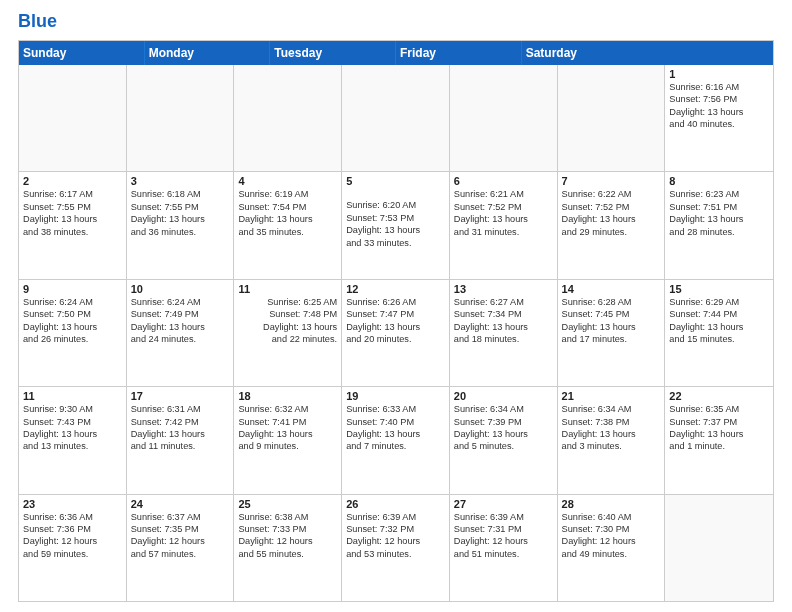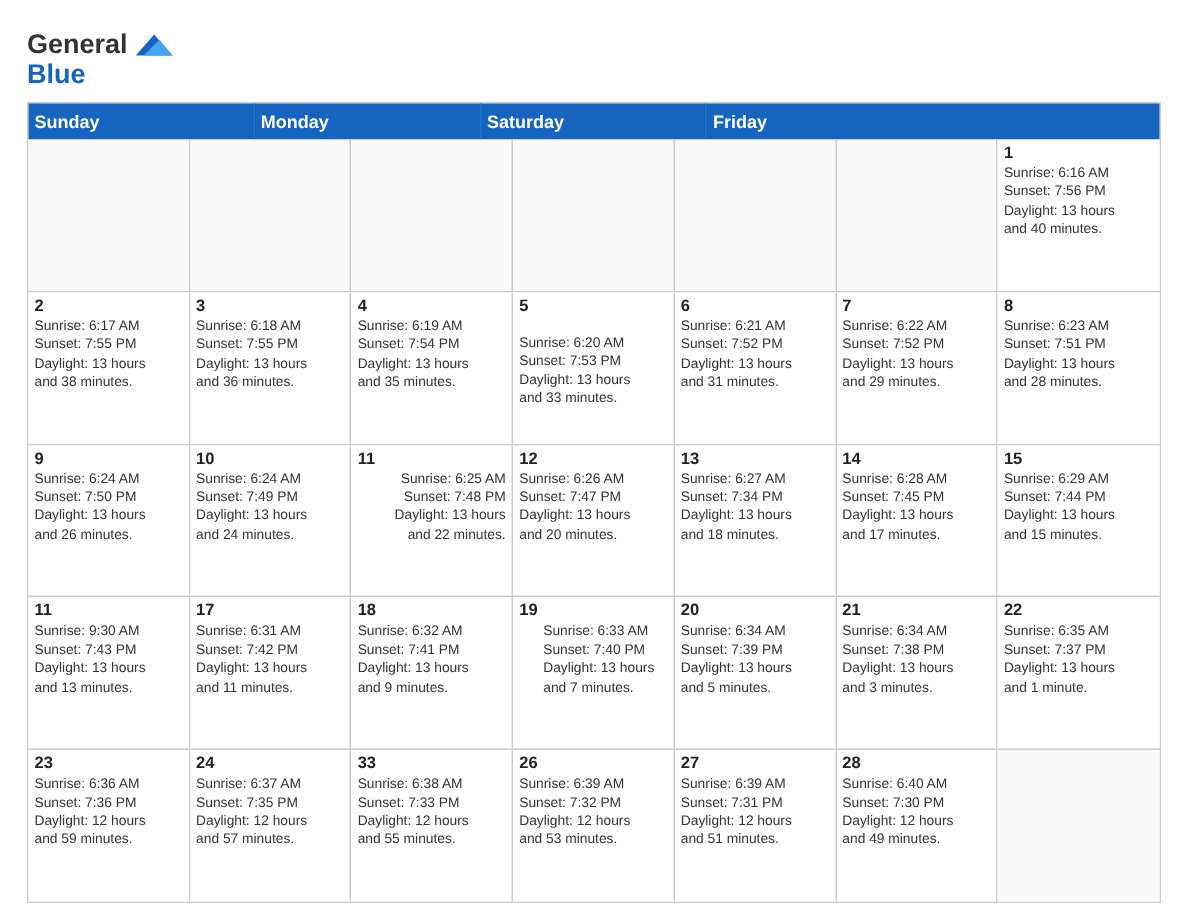--- a/index.html
+++ b/index.html
@@ -54,21 +54,21 @@
       margin-top: 2px;
     }
     .calendar {
       flex: 1;
       display: flex;
       flex-direction: column;
       border: 1px solid #ccc;
     }
     .cal-header {
       display: grid;
-      grid-template-columns: repeat(5, 1fr);
+      grid-template-columns: repeat(6, 1fr);
       background: #1565C0;
     }
     .cal-header-cell {
       color: #fff;
       font-size: 12px;
       font-weight: bold;
       padding: 5px 4px;
       text-align: left;
       border-right: 1px solid #1976D2;
     }
@@ -108,42 +108,36 @@
       color: #333;
     }
   </style>
 </head>
 <body>
 
 <div class="page">
   <div class="header">
     <div class="logo">
       <div>
-        <div style="display:flex;align-items:center;">
-          <span class="logo-text logo-general">General</span>
-          <svg class="logo-icon" viewBox="0 0 32 24" xmlns="http://www.w3.org/2000/svg">
-            <polygon points="4,20 18,4 32,20" fill="#1565C0"></polygon>
-            <polygon points="10,20 22,8 32,20" fill="#42A5F5"></polygon>
-          </svg>
-        </div>
         <div style="margin-top:-4px;">
           <span class="logo-text logo-blue">Blue</span>
         </div>
       </div>
     </div>
     <div class="title-block">
     </div>
   </div>
 
   <div class="calendar">
     <div class="cal-header">
       <div class="cal-header-cell">Sunday</div>
       <div class="cal-header-cell">Monday</div>
+      <div class="cal-header-cell">Tuesday</div>
+      <div class="cal-header-cell">Friday</div>
       <div class="cal-header-cell">Saturday</div>
-      <div class="cal-header-cell">Friday</div>
     </div>
     <div class="cal-body" id="cal-body">
     <div class="cal-row">
           <div class="cal-cell empty"></div>
           <div class="cal-cell empty"></div>
           <div class="cal-cell empty"></div>
           <div class="cal-cell empty"></div>
           <div class="cal-cell empty"></div>
           <div class="cal-cell empty"></div>
           <div class="cal-cell">
@@ -273,21 +267,21 @@
           </div>
           <div class="cal-cell">
             <span class="day-num">18</span>
             <div class="cell-text" style="white-space: pre-line;">Sunrise: 6:32 AM
 Sunset: 7:41 PM
 Daylight: 13 hours
 and 9 minutes.</div>
           </div>
           <div class="cal-cell">
             <span class="day-num">19</span>
-            <div class="cell-text" style="white-space: pre-line; margin-left: 16px;">Sunrise: 6:33 AM
+            <div class="cell-text" style="white-space: pre-line;">Sunrise: 6:33 AM
 Sunset: 7:40 PM
 Daylight: 13 hours
 and 7 minutes.</div>
           </div>
           <div class="cal-cell">
             <span class="day-num">20</span>
             <div class="cell-text" style="white-space: pre-line;">Sunrise: 6:34 AM
 Sunset: 7:39 PM
 Daylight: 13 hours
 and 5 minutes.</div>
@@ -316,21 +310,21 @@
 and 59 minutes.</div>
           </div>
           <div class="cal-cell">
             <span class="day-num">24</span>
             <div class="cell-text" style="white-space: pre-line;">Sunrise: 6:37 AM
 Sunset: 7:35 PM
 Daylight: 12 hours
 and 57 minutes.</div>
           </div>
           <div class="cal-cell">
-            <span class="day-num">33</span>
+            <span class="day-num">25</span>
             <div class="cell-text" style="white-space: pre-line;">Sunrise: 6:38 AM
 Sunset: 7:33 PM
 Daylight: 12 hours
 and 55 minutes.</div>
           </div>
           <div class="cal-cell">
             <span class="day-num">26</span>
             <div class="cell-text" style="white-space: pre-line;">Sunrise: 6:39 AM
 Sunset: 7:32 PM
 Daylight: 12 hours

